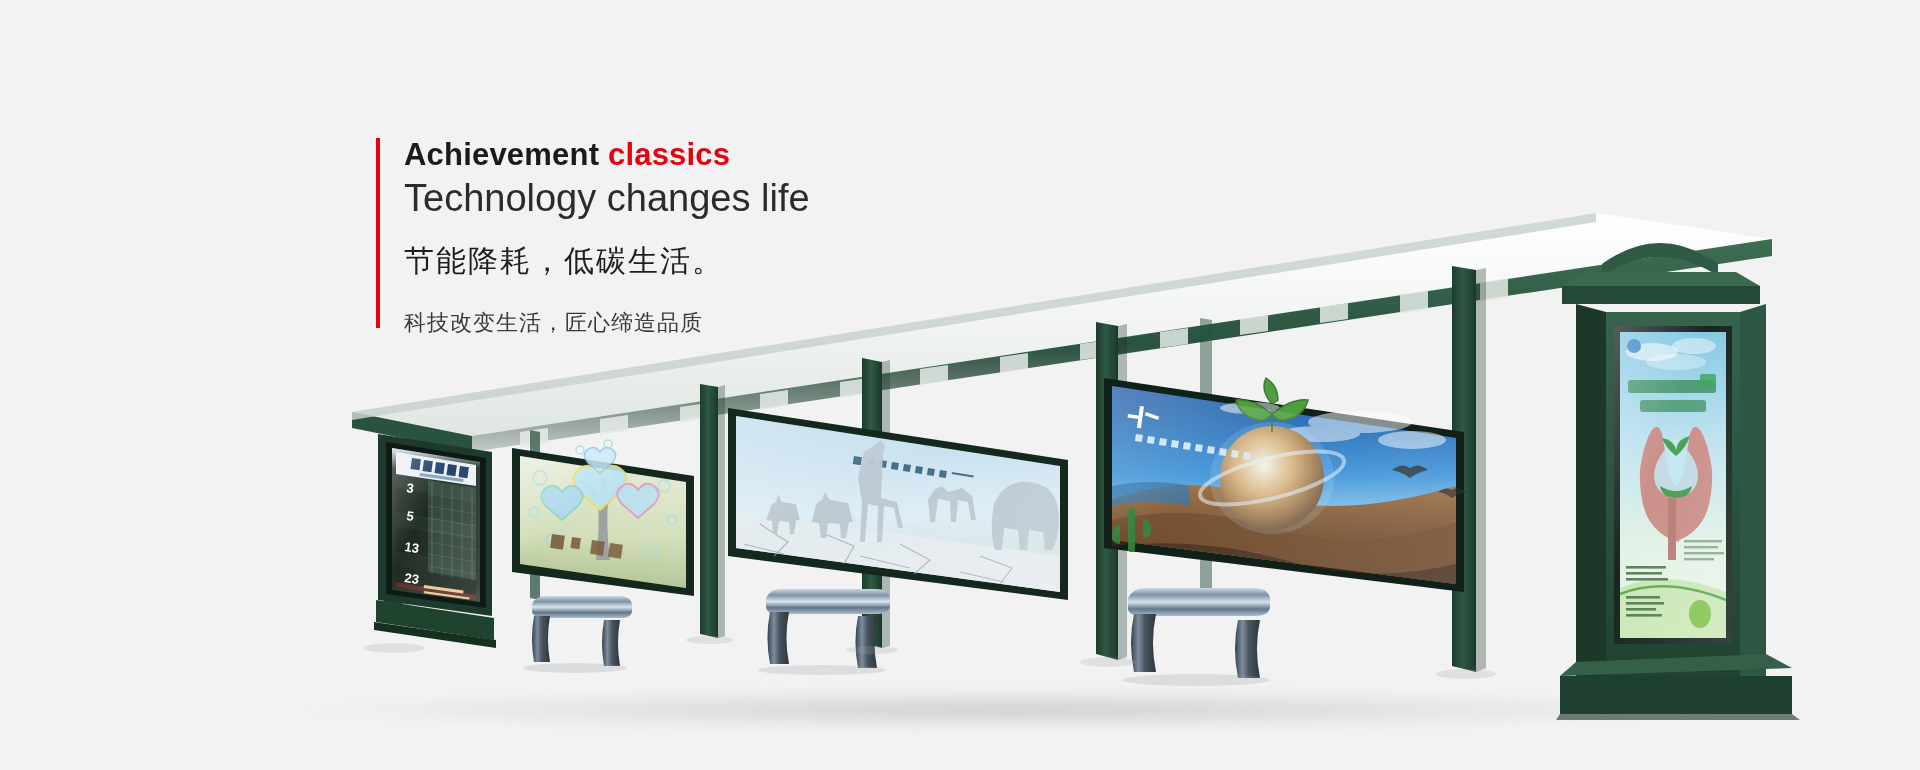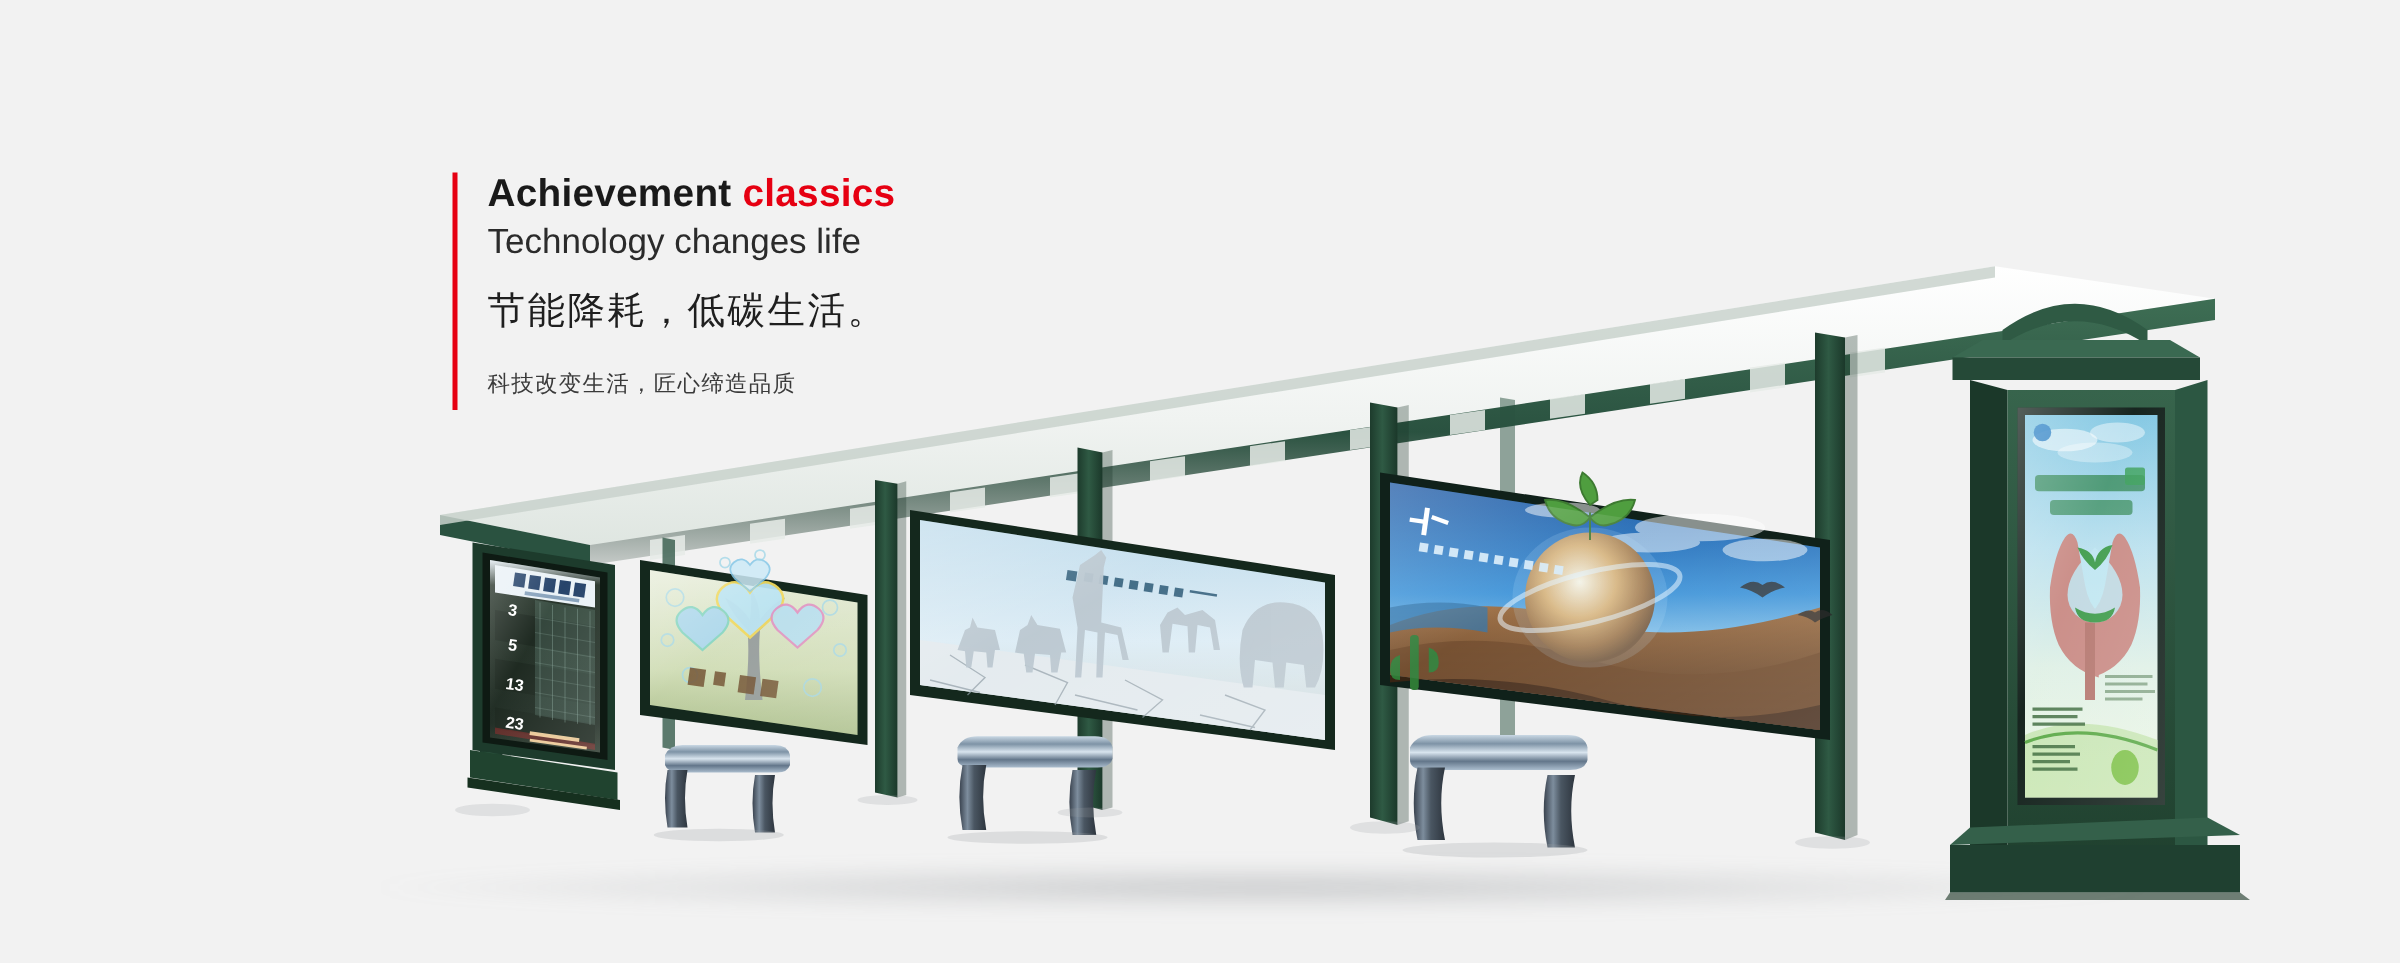--- a/index.html
+++ b/index.html
@@ -5,39 +5,39 @@
   html,body{margin:0;padding:0;}
   body{
     width:1920px;height:770px;overflow:hidden;
     background:#f2f2f2;
     font-family:"Liberation Sans","DejaVu Sans",sans-serif;
     position:relative;
   }
   #stage{position:absolute;inset:0;}
 
   
-  .copy{position:absolute;left:362px;top:138px;padding-left:28px;}
+  .copy{position:absolute;left:376px;top:138px;padding-left:28px;}
   .copy .rule{
     position:absolute;left:0;top:0;width:4px;height:190px;background:#e60012;
   }
   .headline{
     font-size:31px;font-weight:bold;letter-spacing:.2px;
     color:#1a1a1a;line-height:1.08;white-space:nowrap;
   }
   .headline .accent{color:#e60012;}
   .subhead{
-    font-size:28px;font-weight:400;color:#2b2b2b;
+    font-size:38px;font-weight:400;color:#2b2b2b;
     line-height:1.25;margin-top:4px;white-space:nowrap;
   }
   .cn-head{
     font-size:30px;font-weight:500;color:#1f1f1f;letter-spacing:2px;
     margin-top:18px;white-space:nowrap;
   }
   .cn-sub{
-    font-size:18px;color:#3a3a3a;letter-spacing:1px;
+    font-size:22px;color:#3a3a3a;letter-spacing:1px;
     margin-top:26px;white-space:nowrap;
   }
 
   
   #shelter{position:absolute;left:0;top:0;width:1920px;height:770px;}
   #shelter svg{display:block;}
 
   .ground-shadow{
     position:absolute;left:300px;top:690px;width:1420px;height:40px;
     background:radial-gradient(ellipse at 50% 50%,rgba(120,125,130,.30) 0%,rgba(120,125,130,.10) 45%,rgba(120,125,130,0) 72%);

